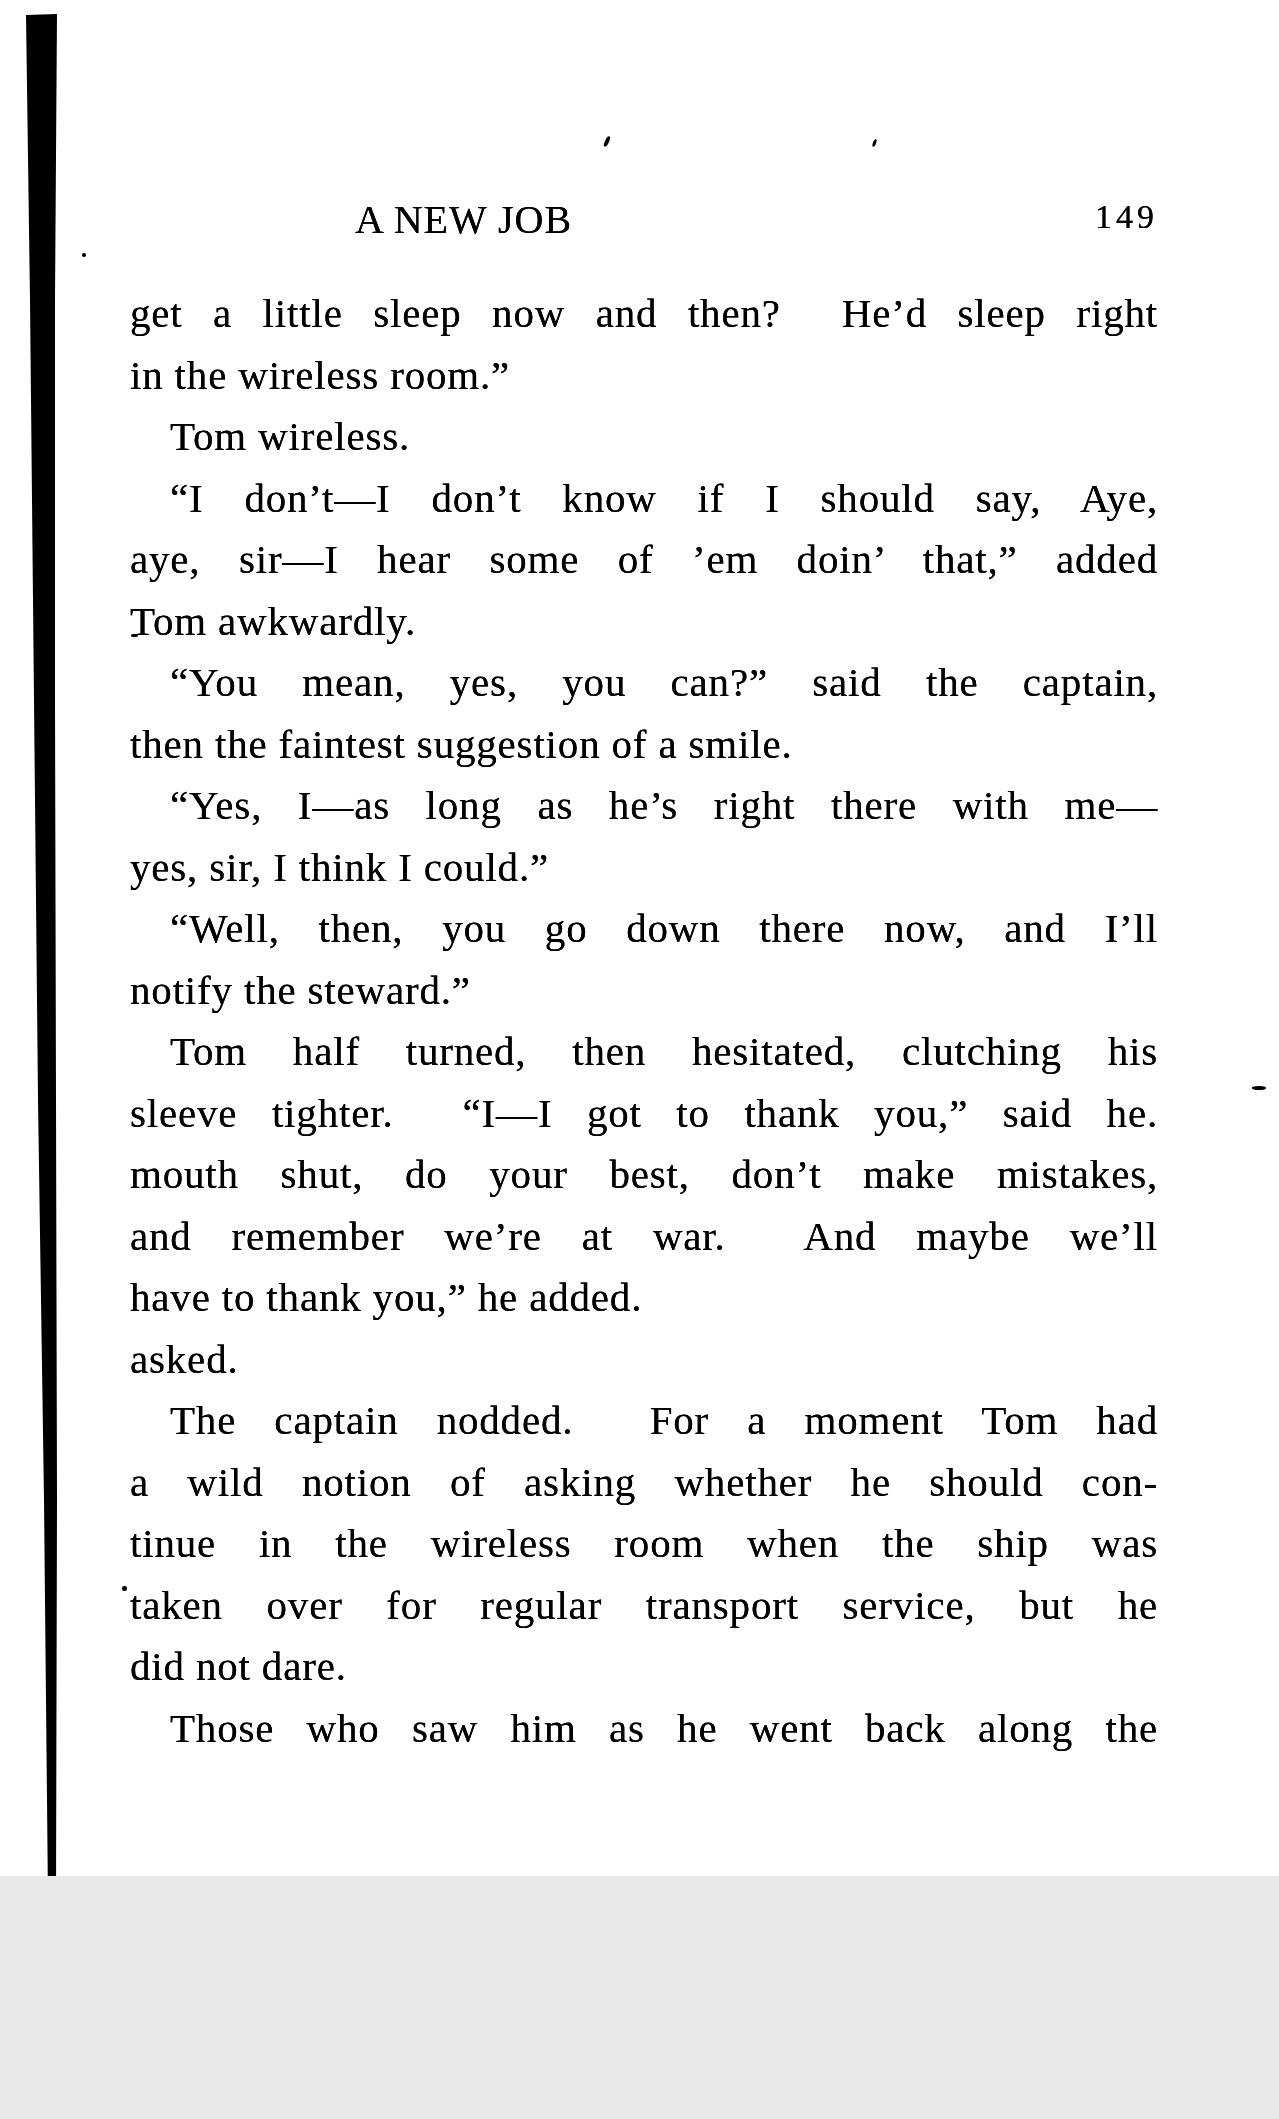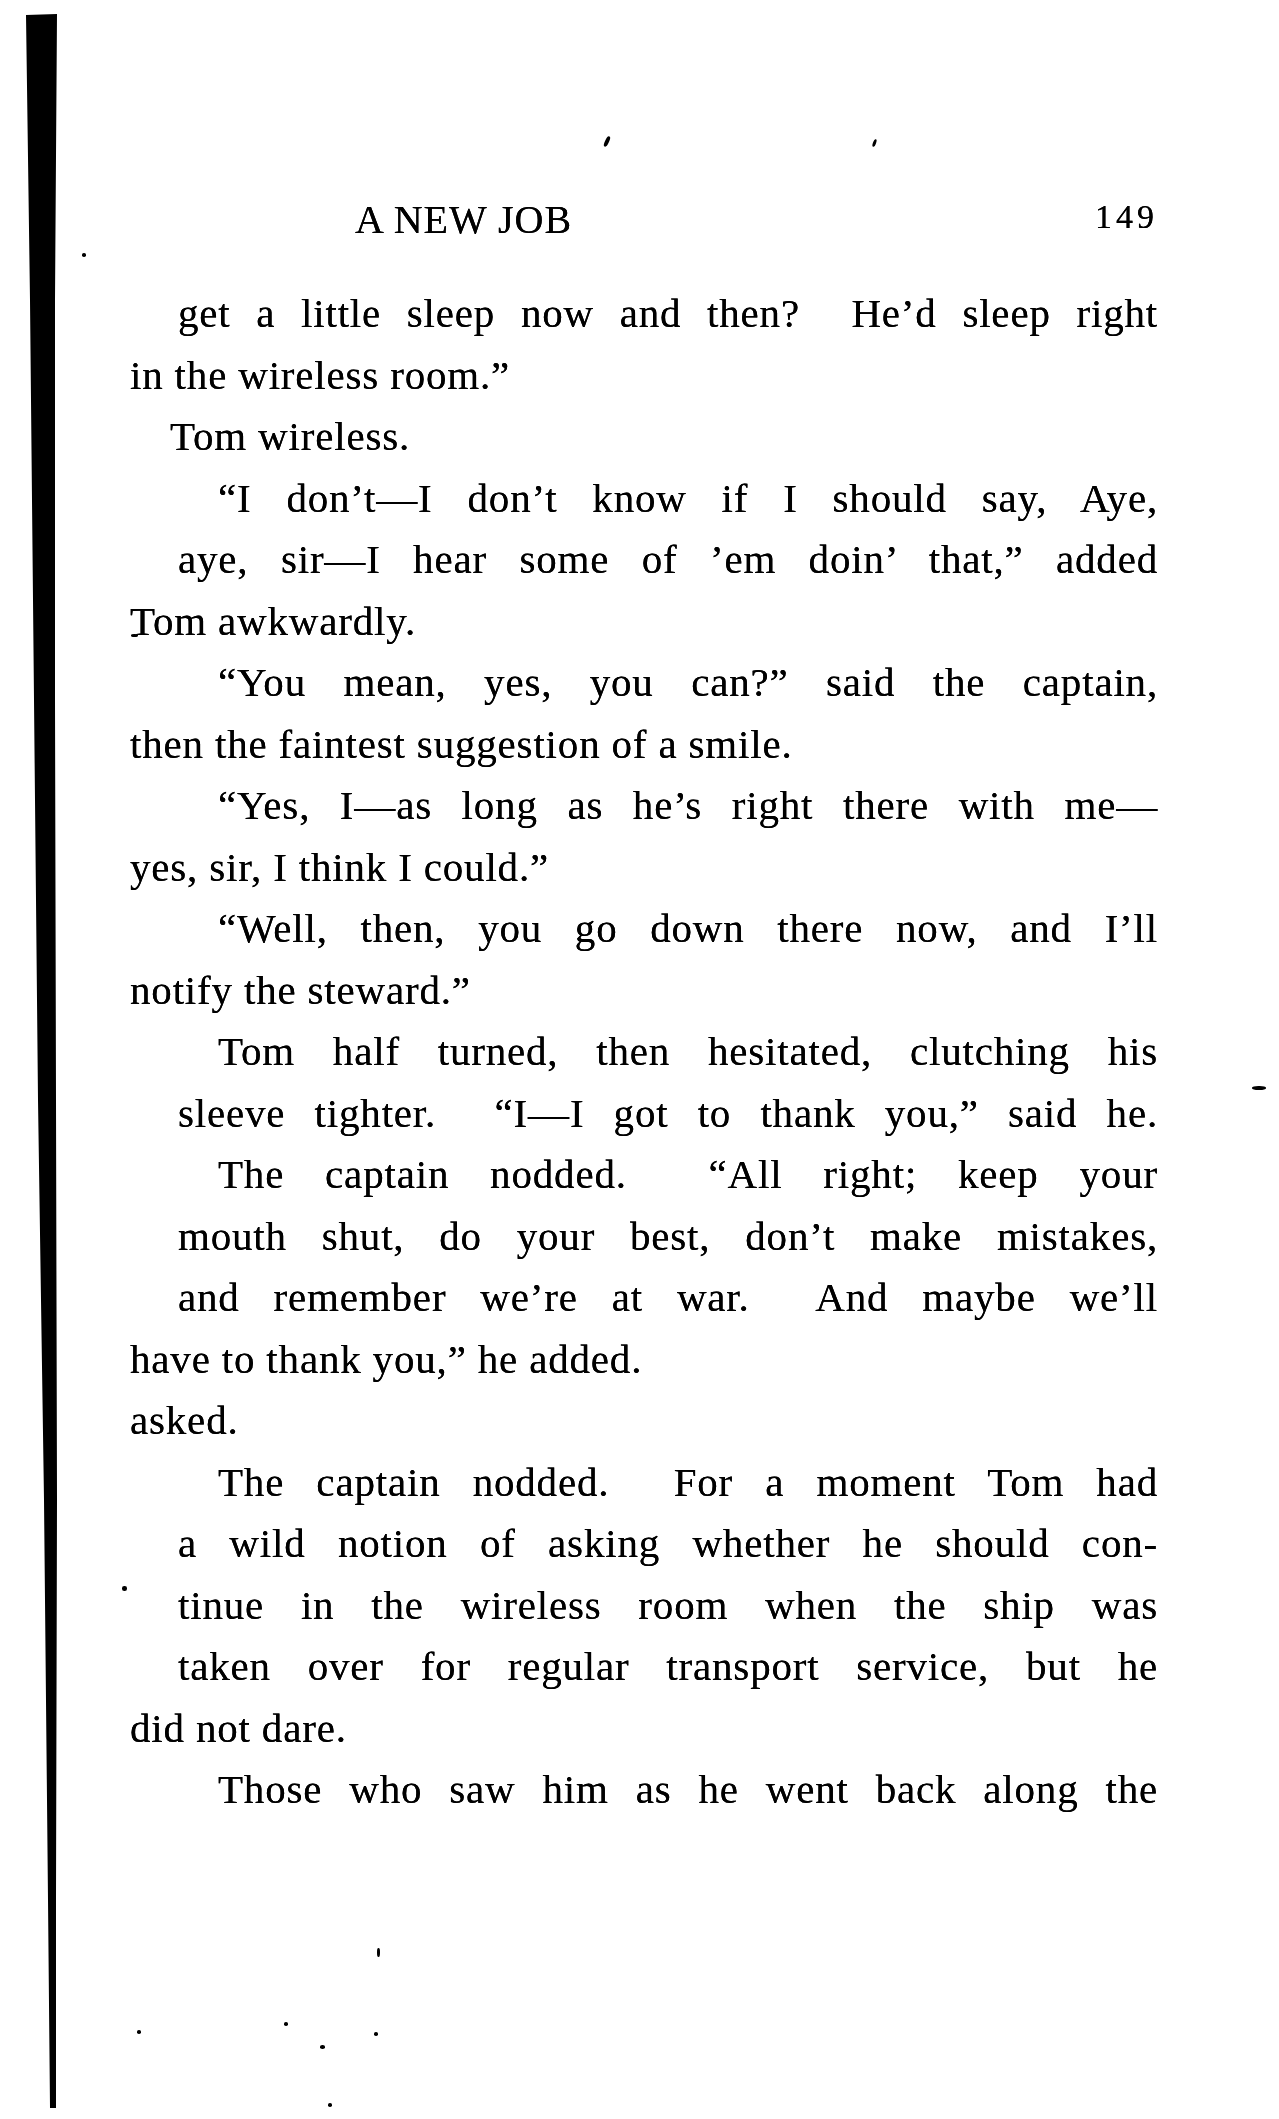--- a/index.html
+++ b/index.html
@@ -1,18 +1,18 @@
 <!DOCTYPE html>
 <html><head>
 <meta charset="utf-8">
 <style>
   html,body{margin:0;padding:0;background:#e8e8e8;}
   .page{
     position:relative;
-    width:1279px;height:2119px;
+    width:1279px;height:1876px;
     background:#ffffff;
     overflow:hidden;
     font-family:"Liberation Serif","DejaVu Serif",serif;
     color:#000;
   }
   .spine{position:absolute;left:0;top:0;}
   .artifact{position:absolute;background:#000;border-radius:45%;}
   .content{position:absolute;left:130px;top:0;width:1028px;}
   .running-head{position:absolute;top:196px;left:0;width:1028px;height:48px;}
   .head-title{
@@ -24,21 +24,21 @@
     position:absolute;right:0;top:2px;
     font-size:34px;letter-spacing:4px;
     text-shadow:0 0 0.6px #000;
   }
   .body-text{
     position:absolute;top:283px;left:0;width:1028px;
     font-size:41px;line-height:61.5px;letter-spacing:0.02em;
     text-shadow:0 0 0.6px #000;
   }
   .line{white-space:normal;}
-  .line.j{text-align:justify;text-align-last:justify;text-justify:inter-word;margin-left:48px;}
+  .line.j{text-align:justify;text-align-last:justify;text-justify:inter-word;}
   .line.ind{text-indent:40px;}
 </style>
 </head>
 <body>
 
 <div class="page">
 
   <svg class="spine" width="70" height="2119" viewBox="0 0 70 2119" aria-hidden="true">
     <polygon fill="#000000" points="26,15 57,14 55,300 55,700 56,1100 57,1500 56,1900 56,2108 50,2108 48,1900 44,1500 38,1100 34,700 30,300"></polygon>
   </svg>
@@ -92,21 +92,20 @@
         <div class="line j">aye, sir—I hear some of ’em doin’ that,” added</div>
         <div class="line">Tom awkwardly.</div>
         <div class="line j ind">“You mean, yes, you can?” said the captain,</div>
         <div class="line">then the faintest suggestion of a smile.</div>
         <div class="line j ind">“Yes, I—as long as he’s right there with me—</div>
         <div class="line">yes, sir, I think I could.”</div>
         <div class="line j ind">“Well, then, you go down there now, and I’ll</div>
         <div class="line">notify the steward.”</div>
         <div class="line j ind">Tom half turned, then hesitated, clutching his</div>
         <div class="line j">sleeve tighter.&nbsp; “I—I got to thank you,” said he.</div>
-        <div class="line j ind">The captain nodded.&nbsp; “All right; keep your</div>
         <div class="line j">mouth shut, do your best, don’t make mistakes,</div>
         <div class="line j">and remember we’re at war.&nbsp; And maybe we’ll</div>
         <div class="line">have to thank you,” he added.</div>
         <div class="line">asked.</div>
         <div class="line j ind">The captain nodded.&nbsp; For a moment Tom had</div>
         <div class="line j">a wild notion of asking whether he should con-</div>
         <div class="line j">tinue in the wireless room when the ship was</div>
         <div class="line j">taken over for regular transport service, but he</div>
         <div class="line">did not dare.</div>
         <div class="line j ind">Those who saw him as he went back along the</div>

